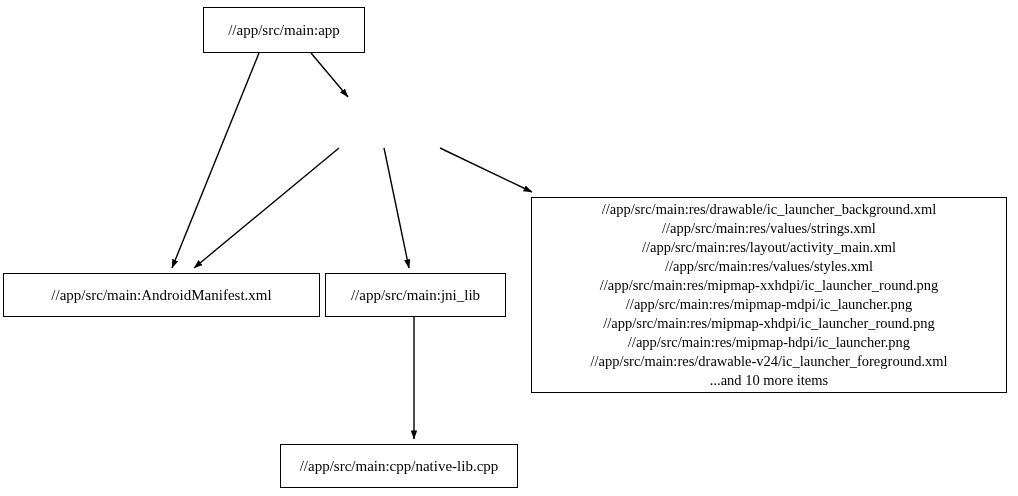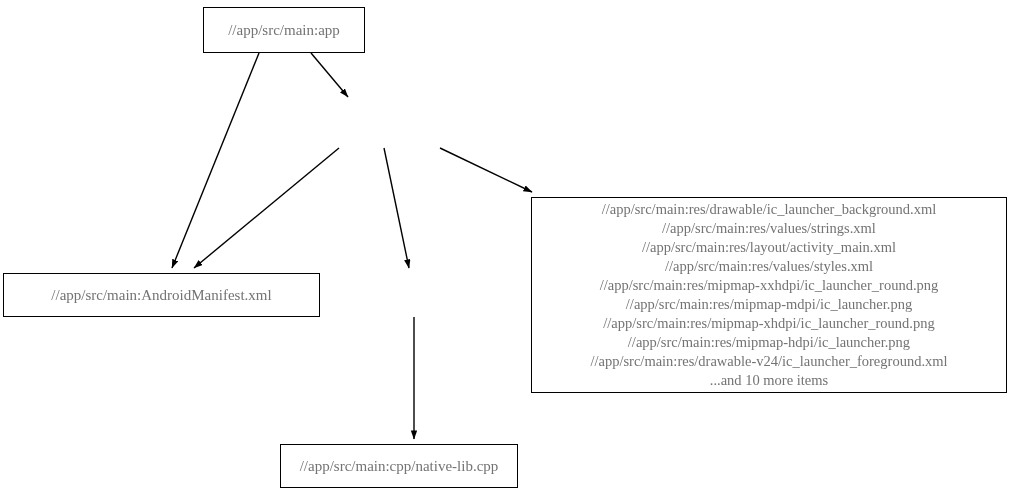--- a/index.html
+++ b/index.html
@@ -25,21 +25,21 @@
   }
   .node {
     position: absolute;
     box-sizing: border-box;
     border: 1px solid #000000;
     background: #ffffff;
     display: flex;
     align-items: center;
     justify-content: center;
     text-align: center;
-    color: #737373;
+    color: #000000;
     font-size: 15px;
     line-height: 18px;
     white-space: pre;
   }
   .node-label {
     display: block;
     white-space: pre;
   }
   .node-multi {
     align-items: center;
@@ -76,20 +76,23 @@
 
   <div class="node" style="left:203px; top:7px; width:162px; height:46px;">
     <span class="node-label">//app/src/main:app</span>
   </div>
 
 
   <div class="node" style="left:3px; top:273px; width:317px; height:44px;">
     <span class="node-label">//app/src/main:AndroidManifest.xml</span>
   </div>
 
+  <div class="node" style="left:325px; top:273px; width:181px; height:44px;">
+    <span class="node-label">//app/src/main:jni_lib</span>
+  </div>
 
   <div class="node" style="left:280px; top:444px; width:238px; height:44px;">
     <span class="node-label">//app/src/main:cpp/native-lib.cpp</span>
   </div>
 
   <div class="node node-multi" style="left:531px; top:197px; width:476px; height:196px;">
     <span class="node-label">//app/src/main:res/drawable/ic_launcher_background.xml
 //app/src/main:res/values/strings.xml
 //app/src/main:res/layout/activity_main.xml
 //app/src/main:res/values/styles.xml

